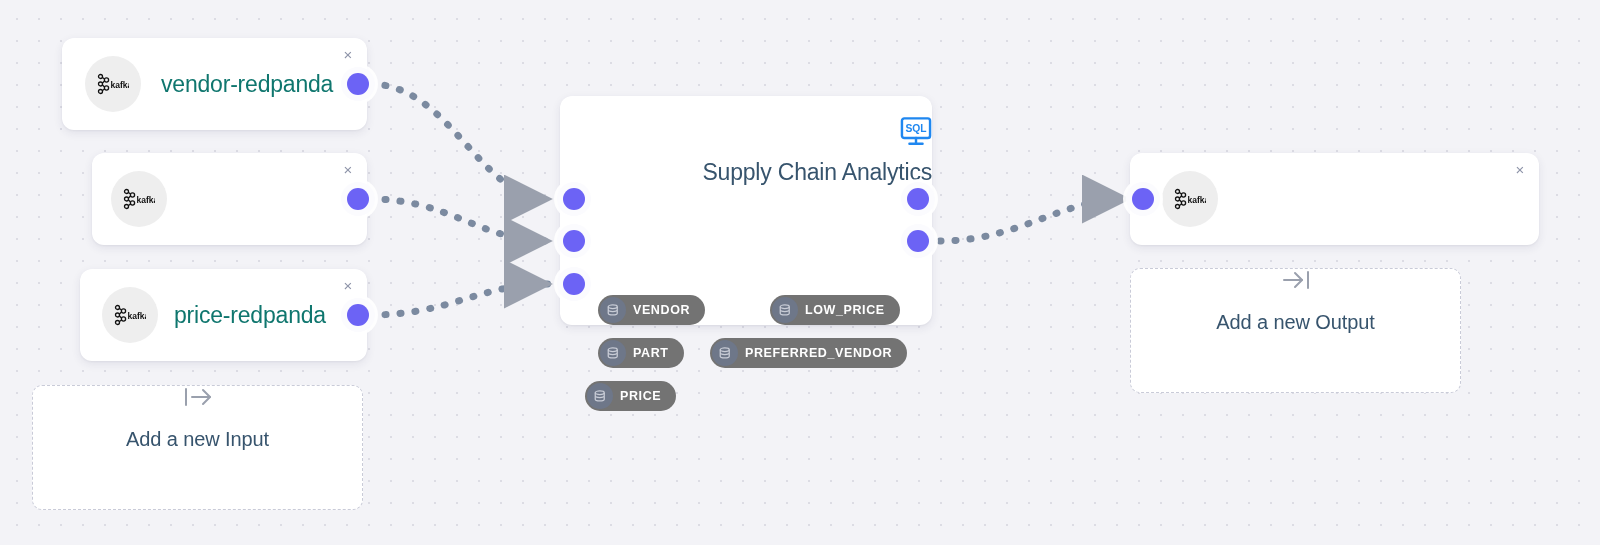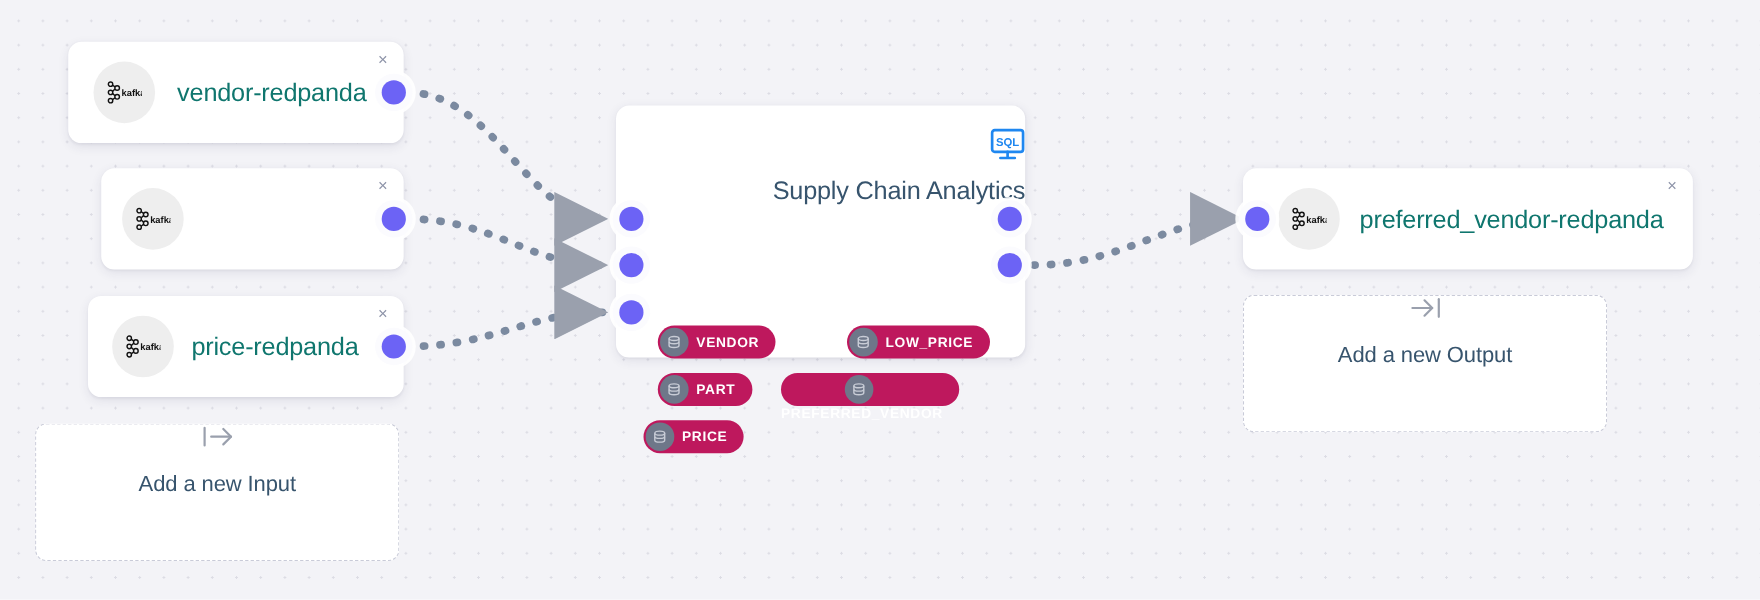--- a/index.html
+++ b/index.html
@@ -129,21 +129,21 @@
   }
 
   .sql-body { position: relative; margin-top: 22px; }
 
   .pill {
     position: absolute;
     display: flex;
     align-items: center;
     height: 30px;
     border-radius: 15px;
-    background: #be185d;
+    background: #737373;
     padding-right: 15px;
     color: #ffffff;
     font-size: 12.5px;
     font-weight: bold;
     letter-spacing: 0.6px;
     white-space: nowrap;
   }
 
   .pill-icon {
     width: 26px;
@@ -313,21 +313,21 @@
             <g fill="none" stroke="#c8ccd6" stroke-width="1.7">
               <ellipse cx="9" cy="5" rx="6" ry="2.4"></ellipse>
               <path d="M3 5 v4 a6 2.4 0 0 0 12 0 V5"></path>
               <path d="M3 9.5 v4 a6 2.4 0 0 0 12 0 V9.5"></path>
             </g>
           </svg>
         </span>
         <span>LOW_PRICE</span>
       </div>
 
-      <div class="pill" style="left:150px; top:101px;flex-direction:column;">
+      <div class="pill" style="left:150px; top:101px;">
         <span class="pill-icon">
           <svg width="15" height="15" viewBox="0 0 20 20" xmlns="http://www.w3.org/2000/svg">
             <g fill="none" stroke="#c8ccd6" stroke-width="1.7">
               <ellipse cx="9" cy="5" rx="6" ry="2.4"></ellipse>
               <path d="M3 5 v4 a6 2.4 0 0 0 12 0 V5"></path>
               <path d="M3 9.5 v4 a6 2.4 0 0 0 12 0 V9.5"></path>
             </g>
           </svg>
         </span>
         <span>PREFERRED_VENDOR</span>
@@ -349,21 +349,20 @@
           <circle cx="7" cy="7" r="4"></circle>
           <circle cx="7" cy="22" r="4"></circle>
           <circle cx="7" cy="37" r="4"></circle>
           <circle cx="19" cy="14" r="4.2"></circle>
           <circle cx="19" cy="30" r="4.2"></circle>
           <path d="M11 9 L15 12 M11 20 L15 16 M11 24 L15 28 M11 35 L15 32"></path>
         </g>
         <text x="27" y="29" font-family="Liberation Sans, sans-serif" font-size="17" font-weight="bold" fill="#111111">kafka</text>
       </svg>
     </div>
-    <div class="kafka-title" style="margin-left:18px;">preferred_vendor-redpanda</div>
     <div class="port" style="left:-4px; top:29px;"></div>
   </div>
 
   <div class="add-card" style="left:32px; top:385px; width:331px; height:125px;">
     <span>
       <svg width="30" height="22" viewBox="0 0 30 22" xmlns="http://www.w3.org/2000/svg">
         <g fill="none" stroke="#9aa0ad" stroke-width="2" stroke-linecap="round" stroke-linejoin="round">
           <path d="M3 3 L3 19"></path>
           <path d="M9 11 L27 11"></path>
           <path d="M20 4 L27 11 L20 18"></path>

